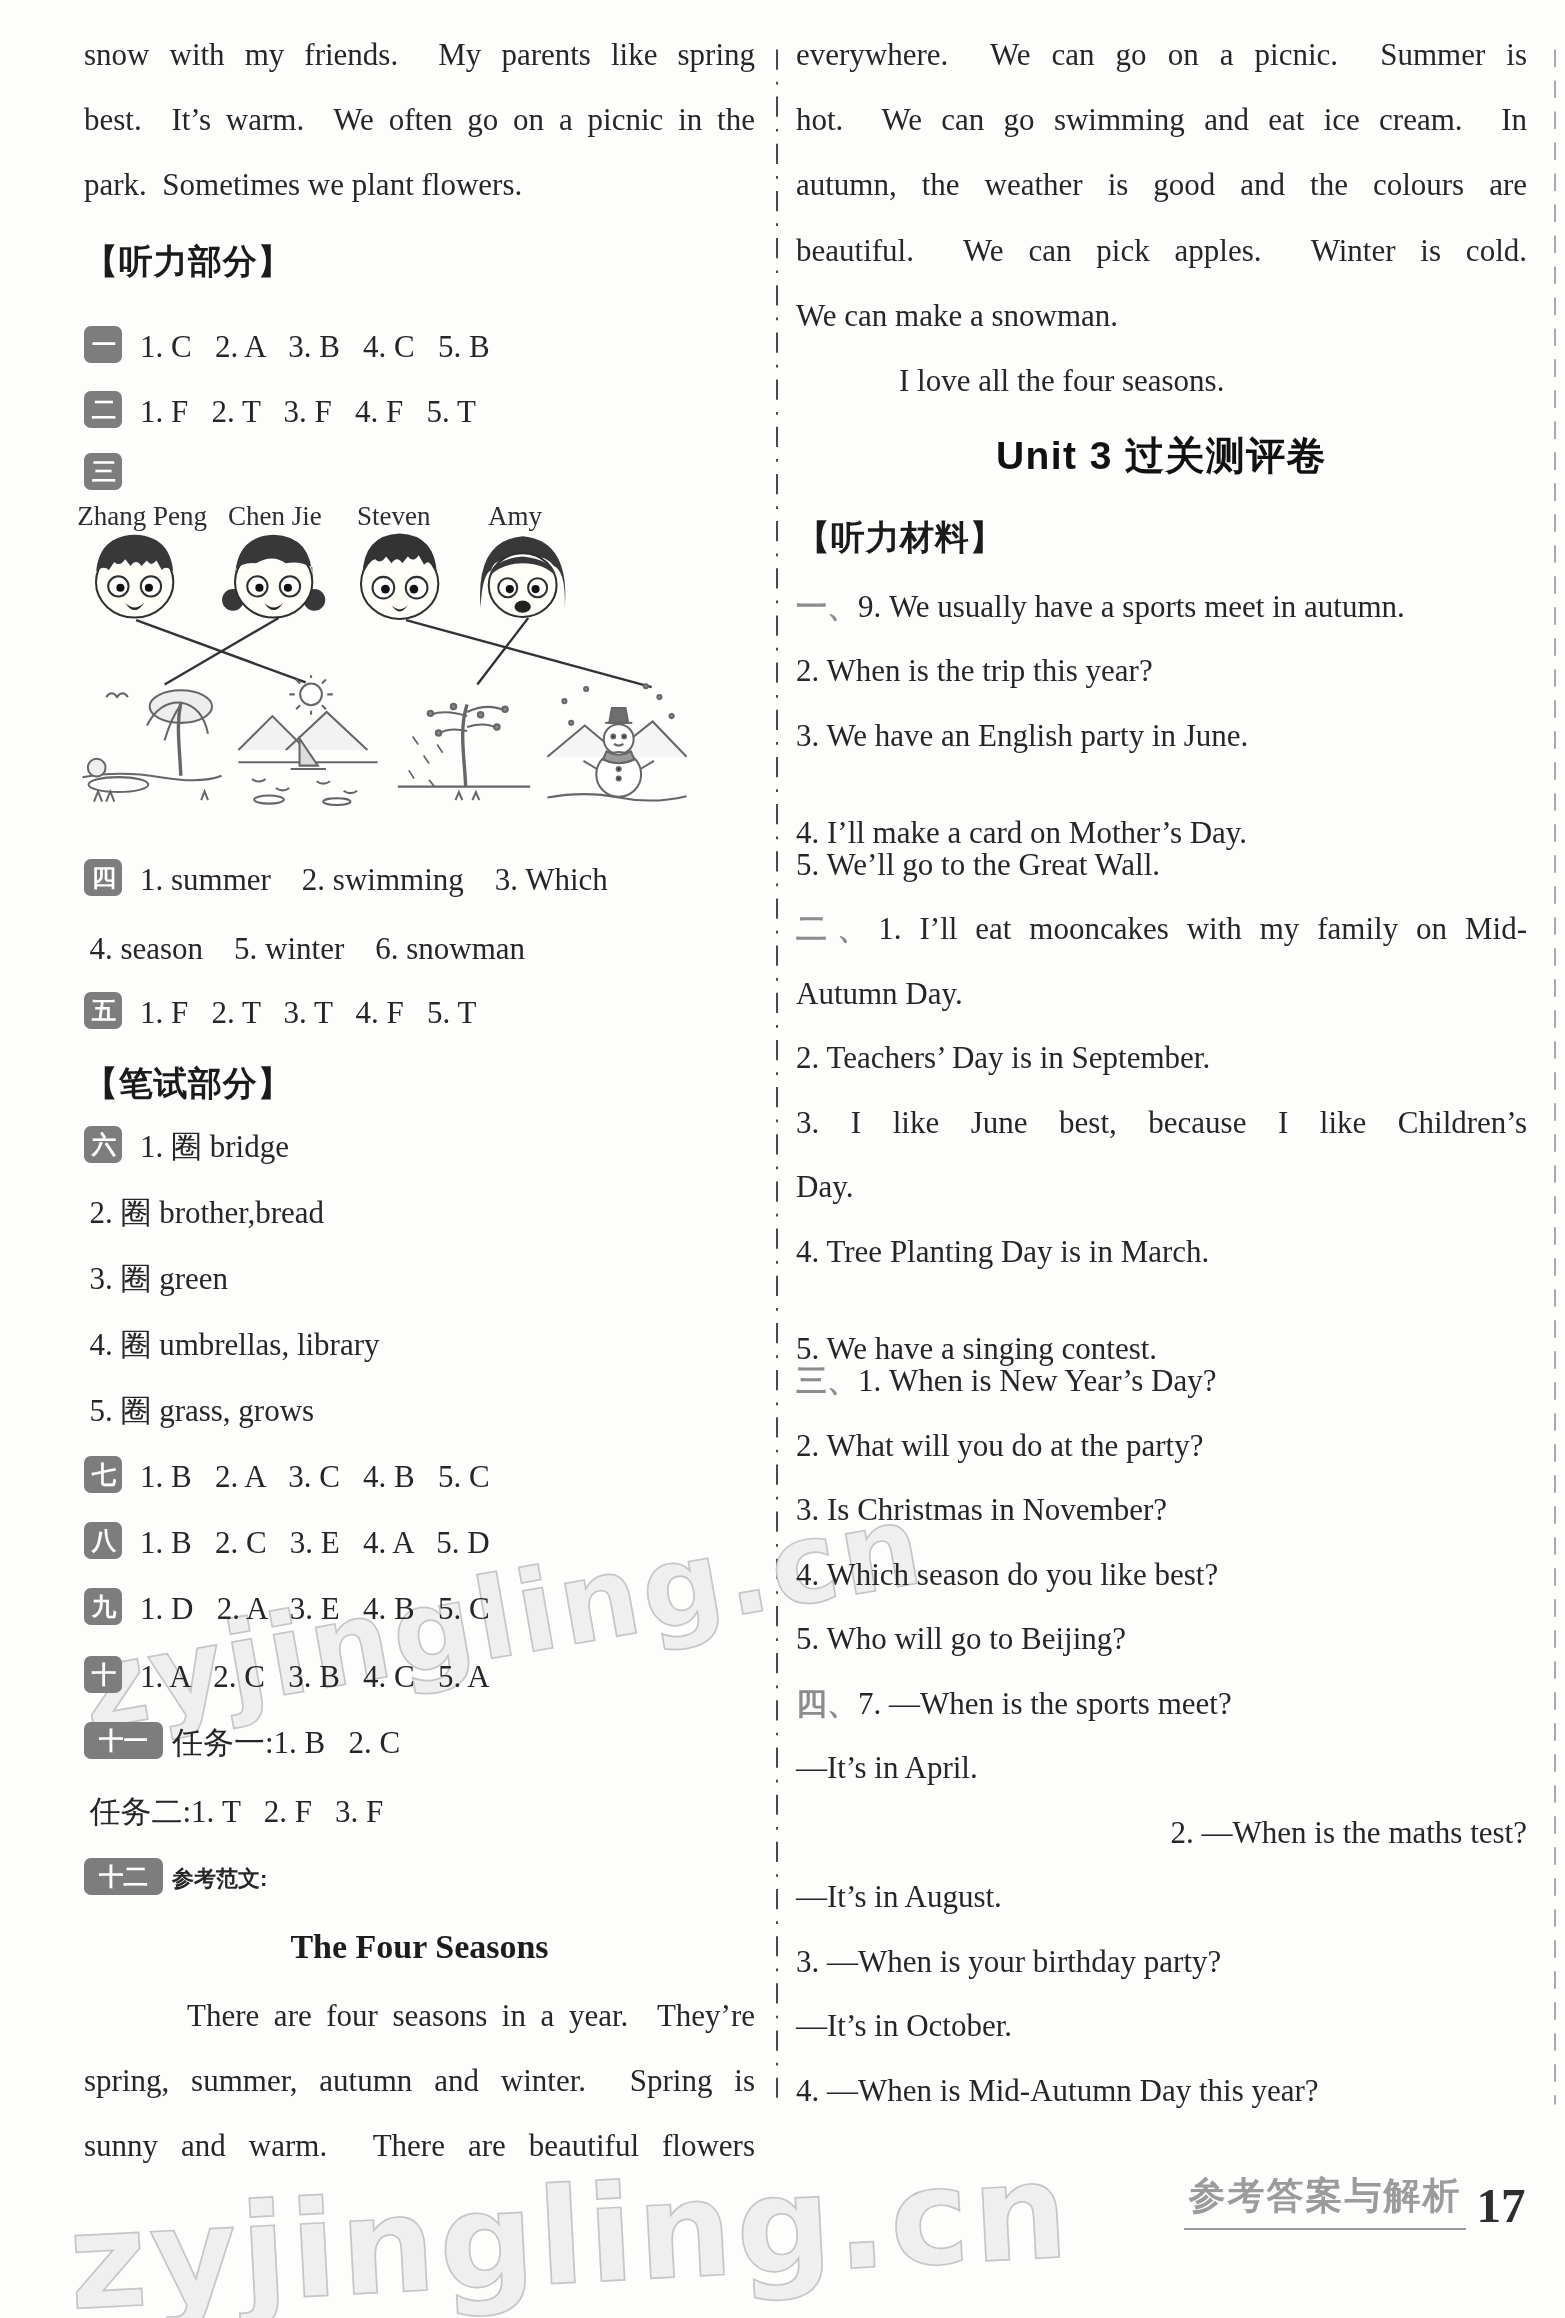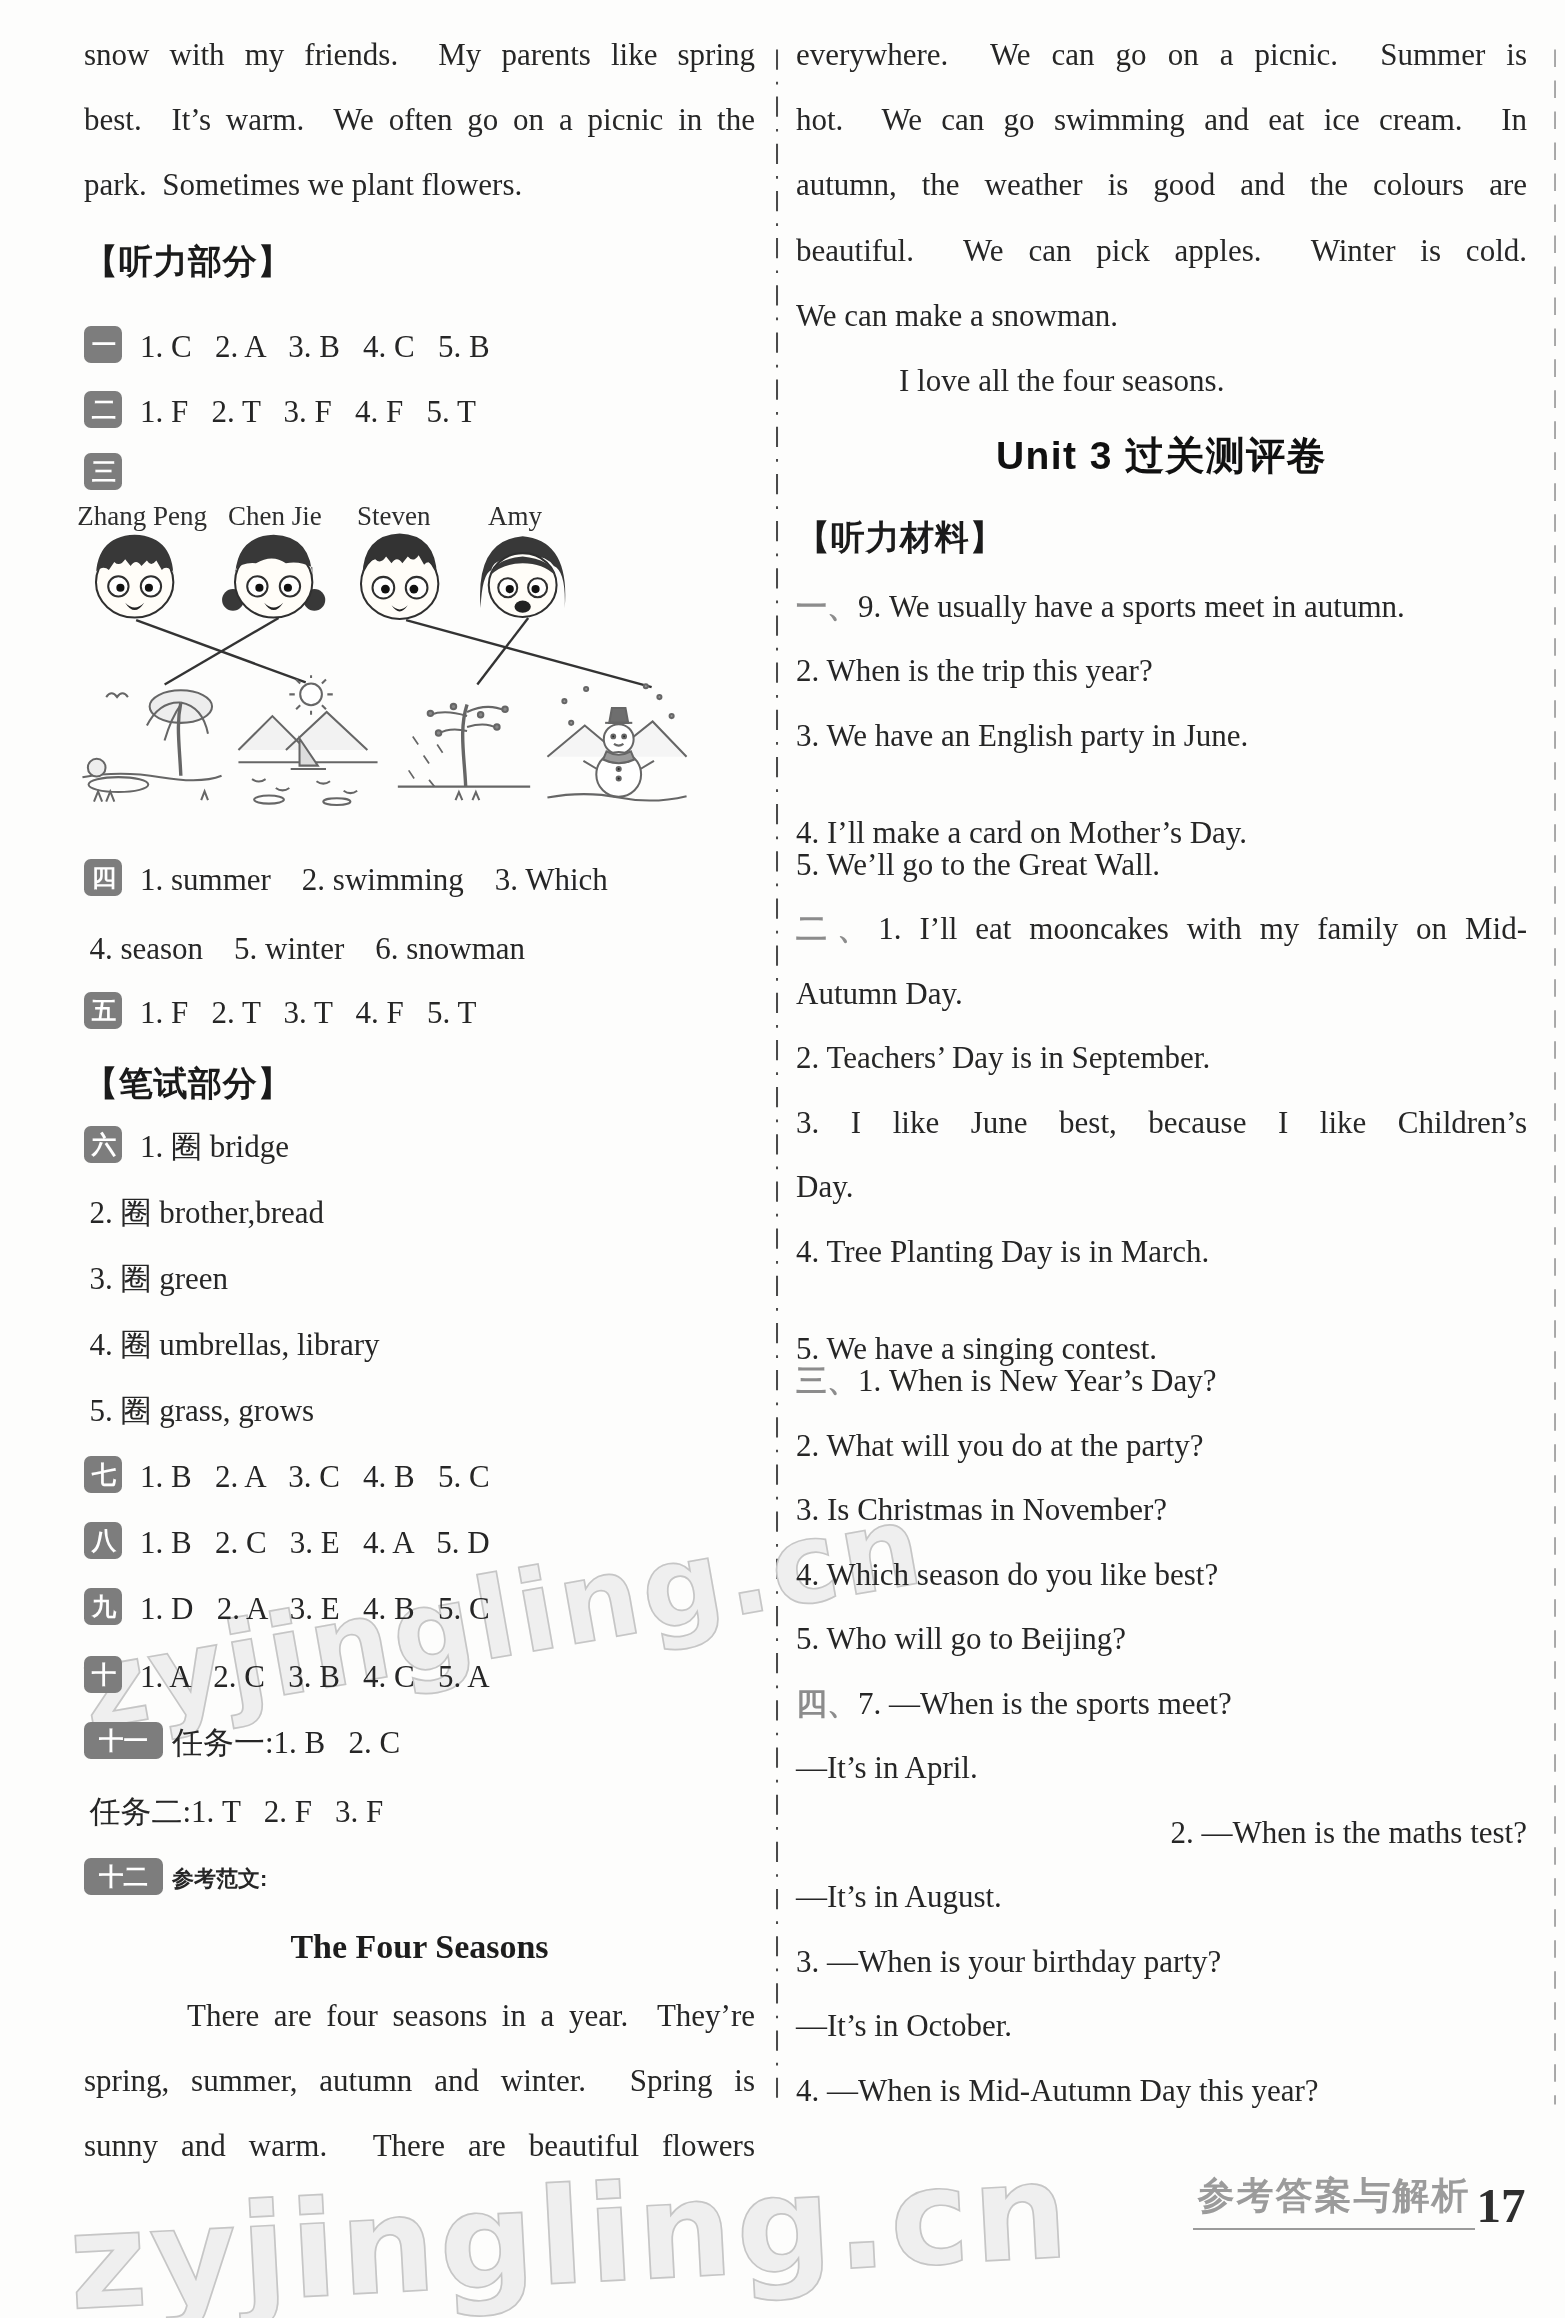--- a/index.html
+++ b/index.html
@@ -38,21 +38,21 @@
   
   .match-area{position:absolute;left:65px;top:501px;width:666px;height:316px;z-index:2}
   .kid-name{position:absolute;top:0;font-size:27px;color:#2e2e2e;white-space:nowrap}
   .kid{position:absolute;top:27px;width:112px;height:95px}
   .scene{position:absolute;top:173px;width:146px;height:133px}
   .match-lines{position:absolute;left:3.4px;top:117px;width:645px;height:78px}
   
   .unit-heading{position:absolute;top:429px;left:0;right:0;text-align:center;
       font-family:"Liberation Sans",sans-serif;font-weight:bold;font-size:39px;color:#111;letter-spacing:1.4px;white-space:pre}
   .marker{font-family:"Liberation Sans",sans-serif;font-weight:bold;color:#8c8c8c}
-  .footer{position:absolute;top:2171px;right:1.4px;display:flex;align-items:flex-end;gap:2px;z-index:3}
+  .footer{position:absolute;top:2171px;right:1.4px;display:flex;align-items:flex-end;gap:11px;z-index:3}
   .footer-label{font-family:"Liberation Sans",sans-serif;font-weight:bold;font-size:37px;color:#9b9b9b;
       border-bottom:2.7px solid #9b9b9b;padding:0 4.1px 6.8px 4.1px;letter-spacing:2px;white-space:pre}
   .footer-page{font-family:Liberation Serif, serif;font-weight:bold;font-size:49px;color:#2e2e2e;line-height:.95}
   .essay-title{position:absolute;left:0;right:0;text-align:center;font-weight:bold;font-size:34px;color:#1d1d1d;white-space:pre}
   svg{overflow:visible}
 </style>
 </head>
 <body>
 
 <div class="page">

